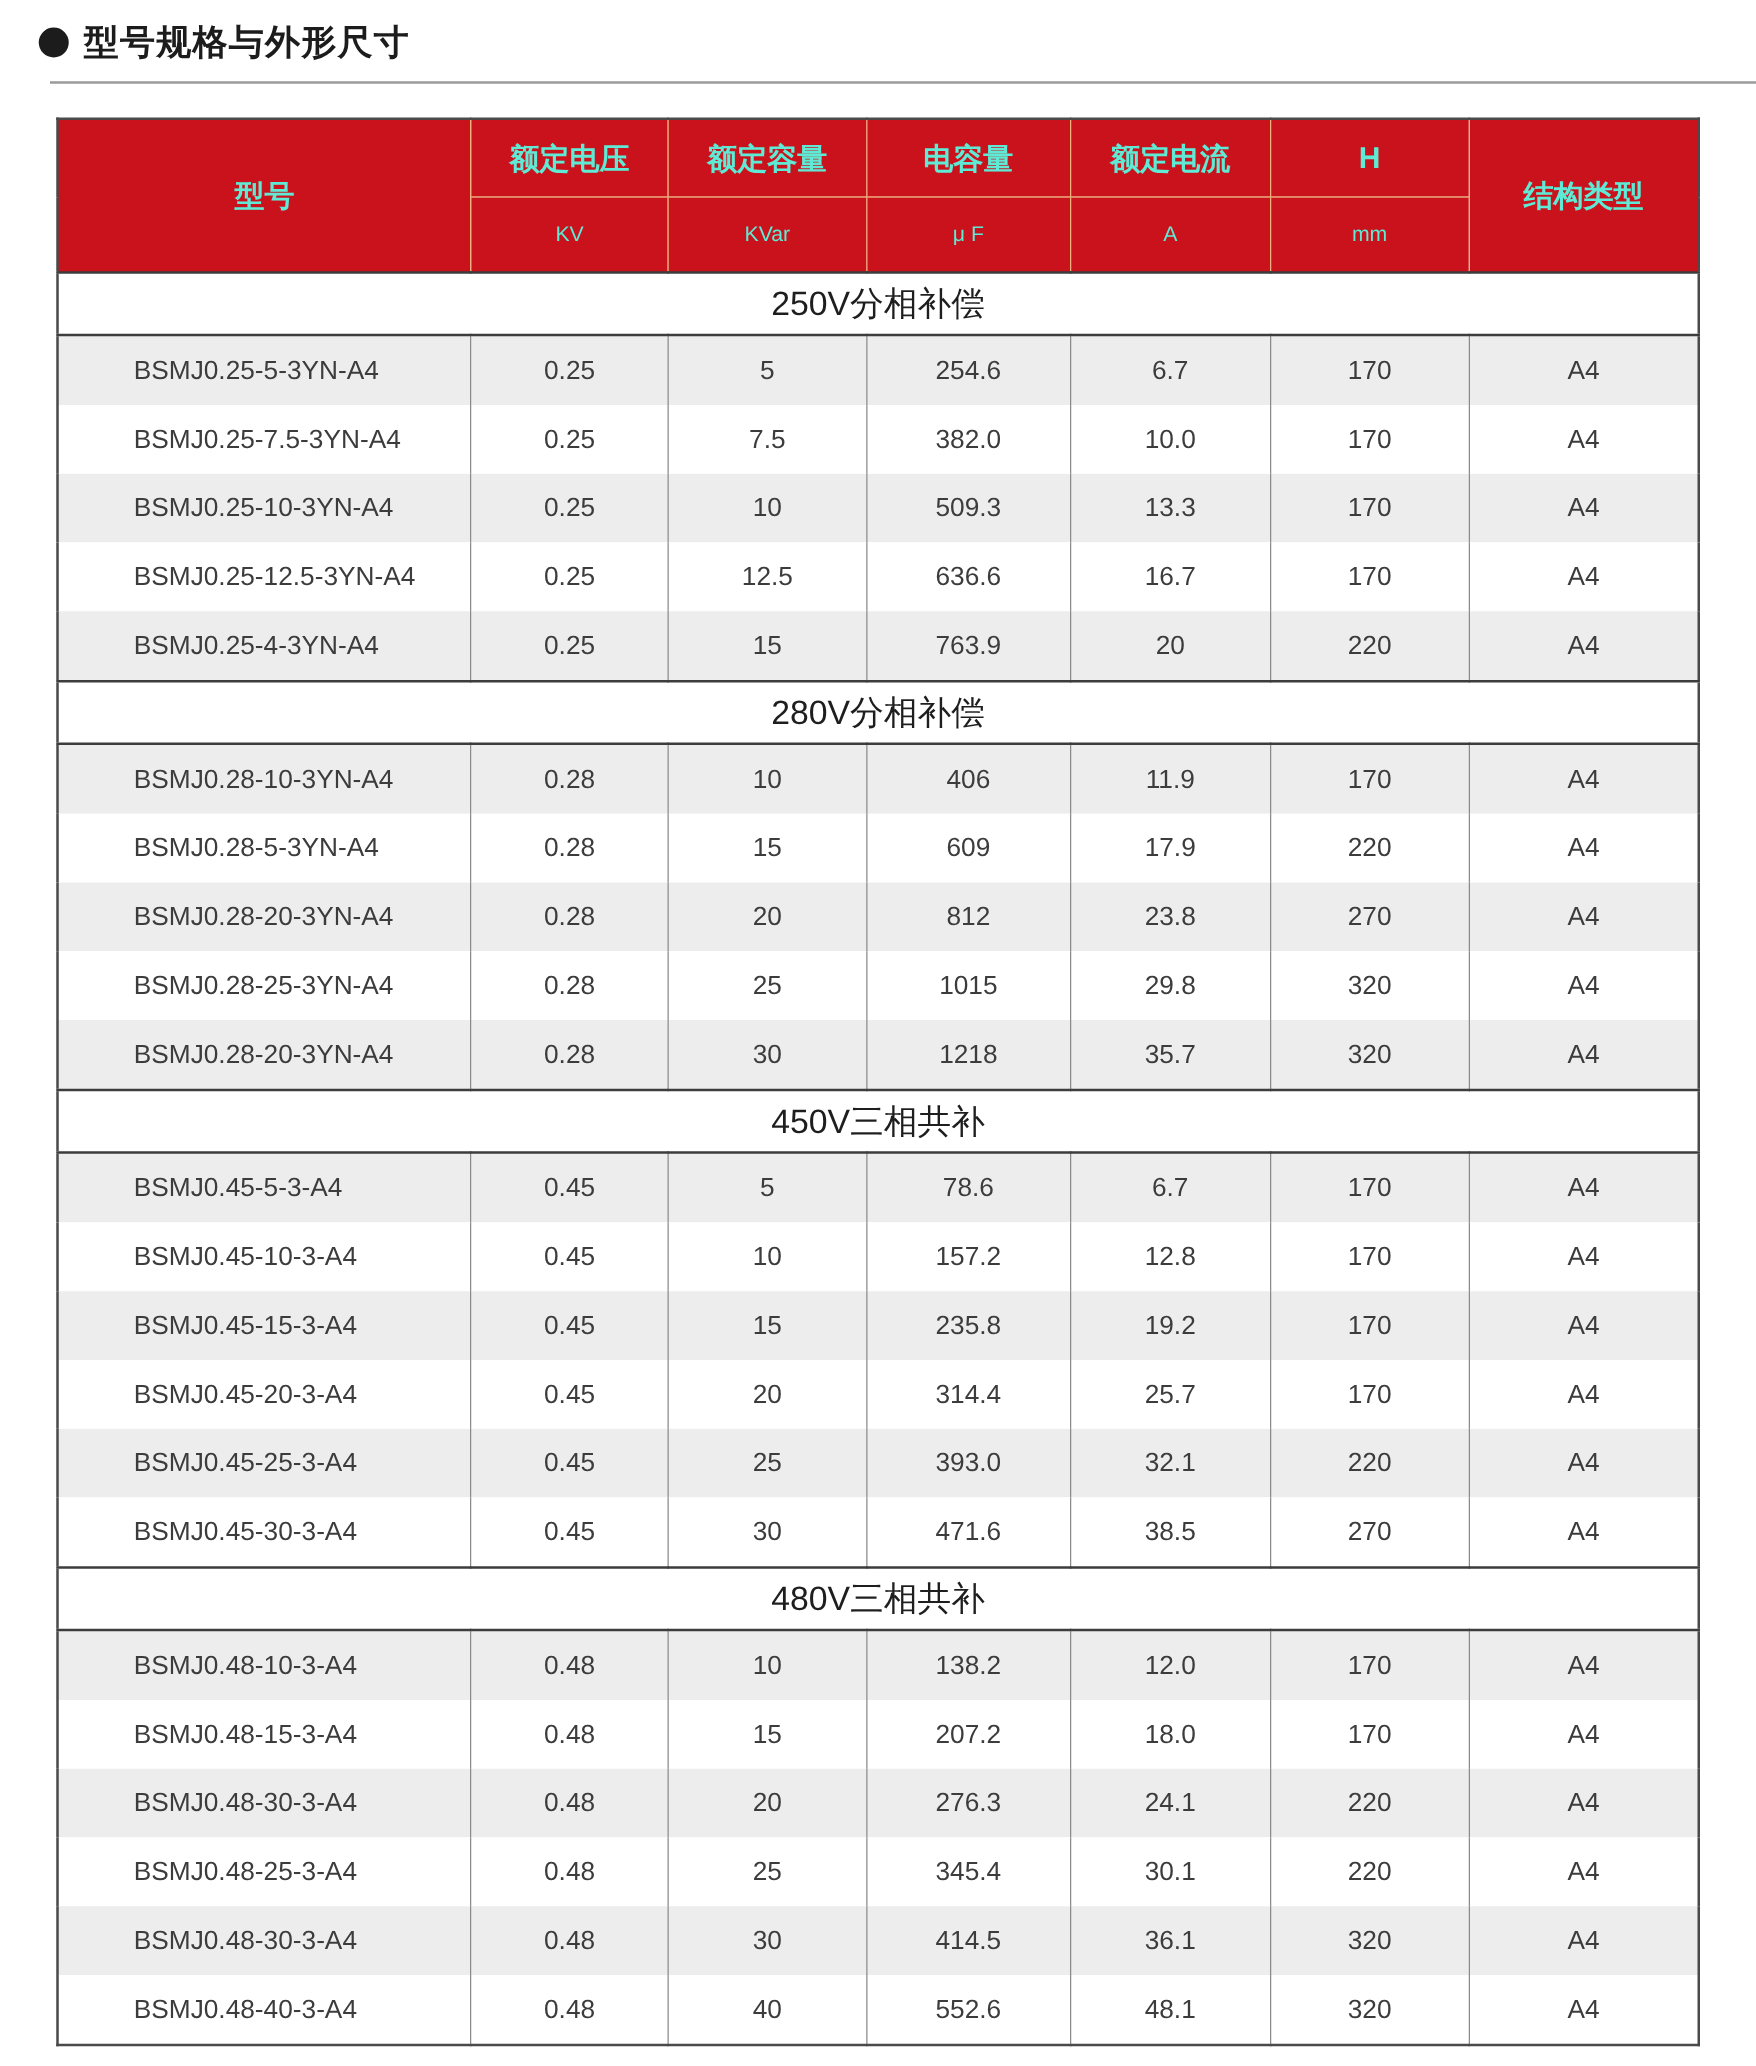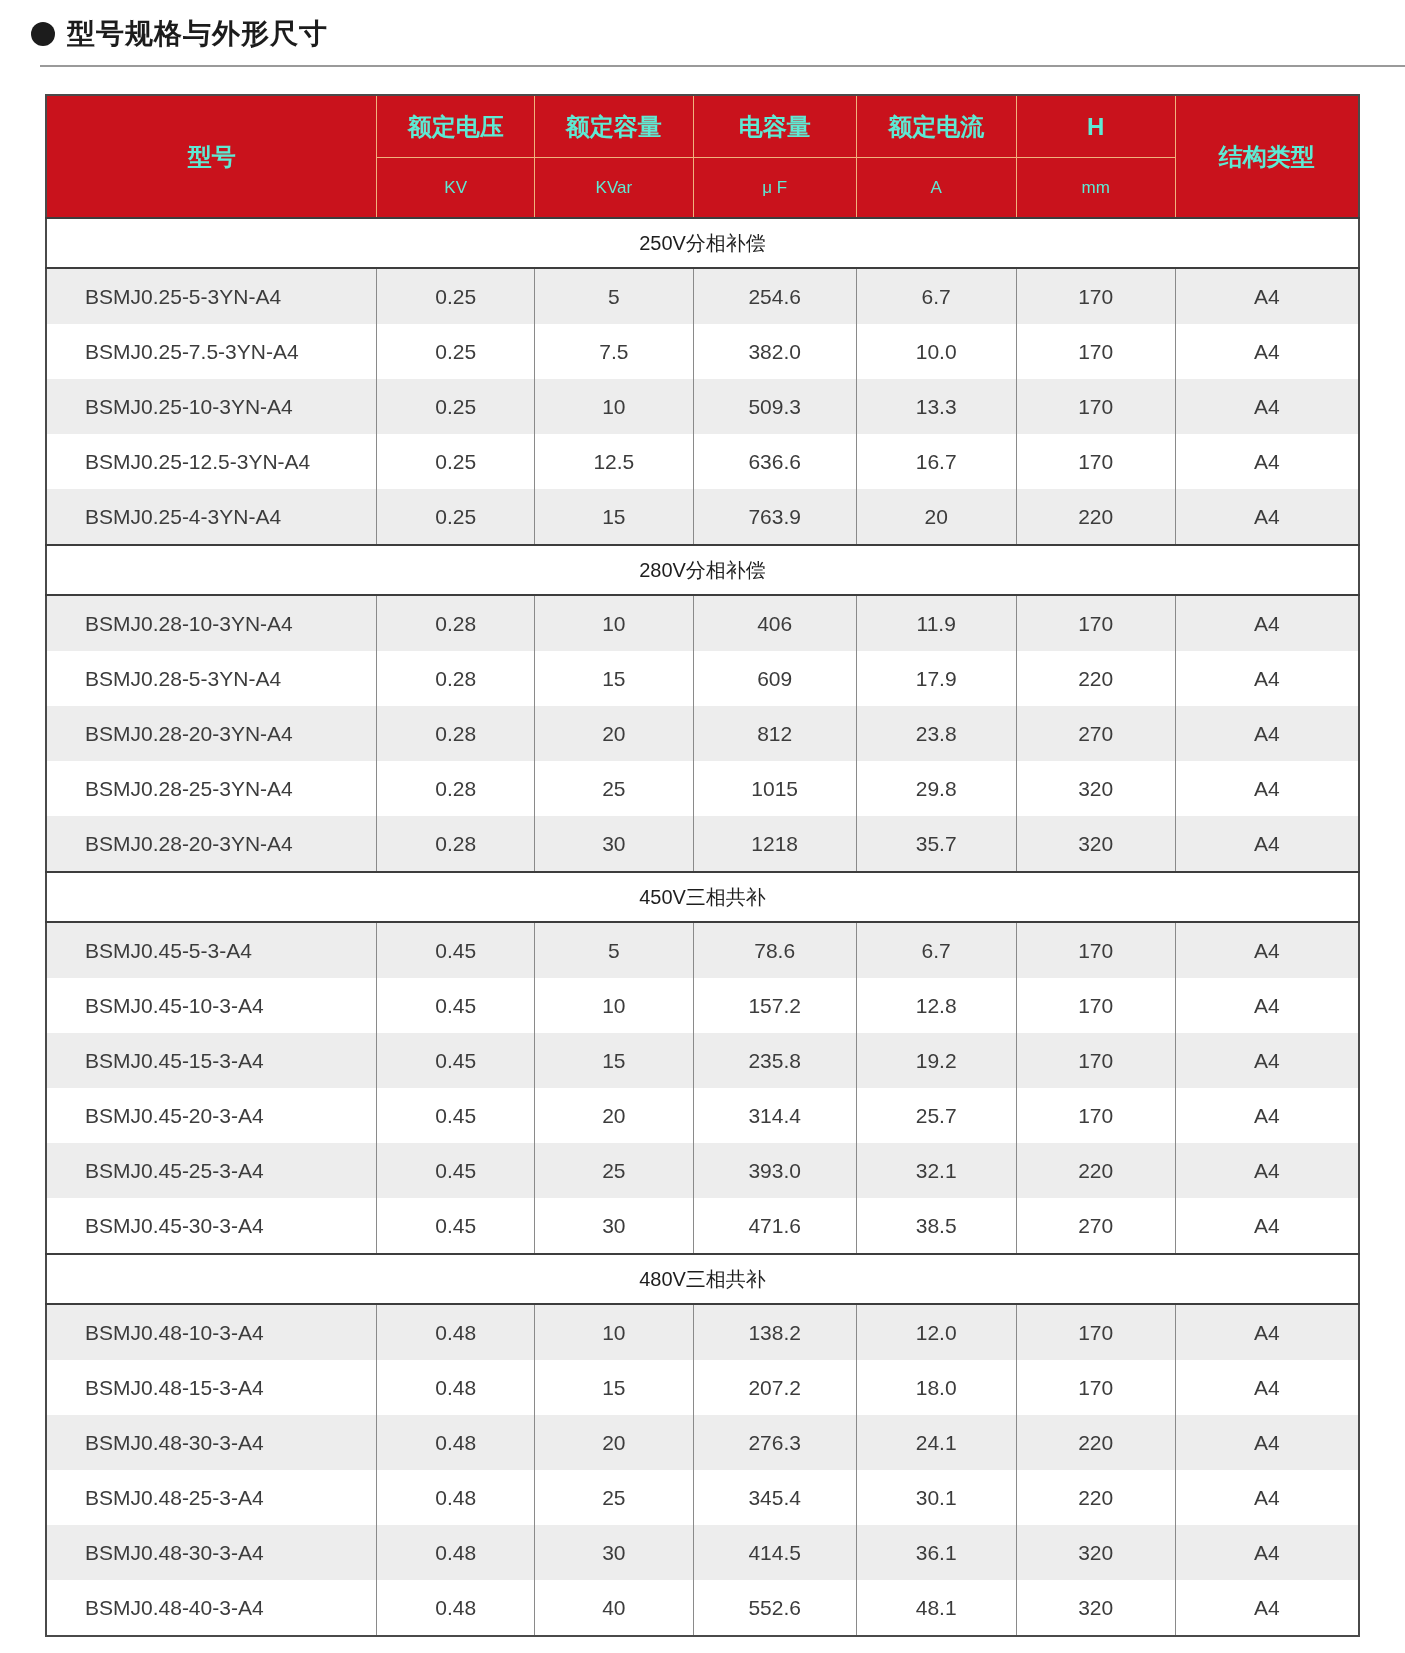--- a/index.html
+++ b/index.html
@@ -36,41 +36,41 @@
     border:1px solid #f0b27d;
     height:61px;
     padding:0;
   }
   thead tr.units th{font-weight:normal;font-size:17px;height:59px;}
 
   
   tr.section-row td{
     background:#ffffff;
     color:#1e1e1e;
-    font-size:20px;
+    font-size:27px;
     text-align:center;
     height:48px;
     border-top:2px solid #3d3d3d;
     border-bottom:2px solid #3d3d3d;
     padding:0;
   }
 
   
   tr.data-row td{
     font-size:21px;
     color:#3c3c3c;
     text-align:center;
     height:55px;
     border-left:1px solid #8a8a8a;
     padding:0;
     vertical-align:middle;
   }
   tr.data-row td.model-cell{
     text-align:left;
-    padding-left:38px;
+    padding-left:60px;
     border-left:none;
   }
   tr.data-row.odd td{background:#ededed;}
   tr.data-row.even td{background:#ffffff;}
 </style>
 </head>
 <body>
 
 <div class="page">
 

